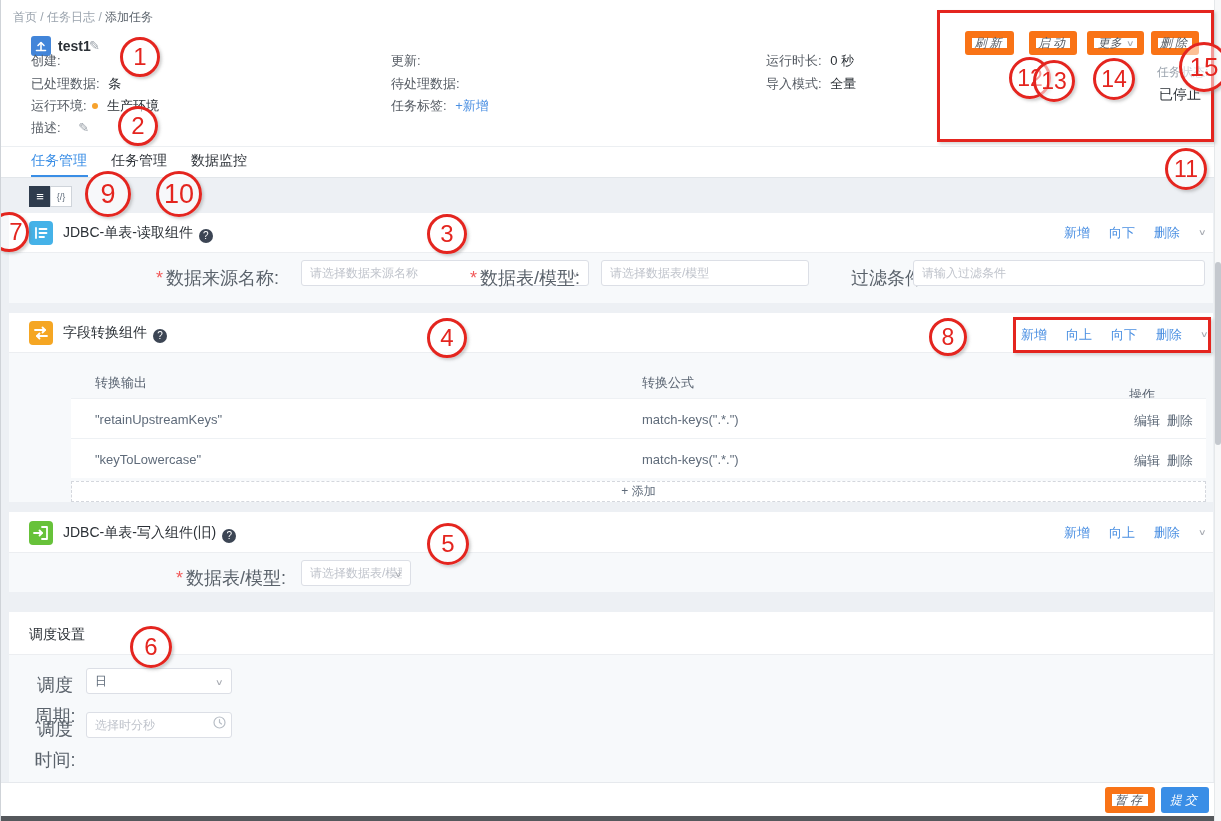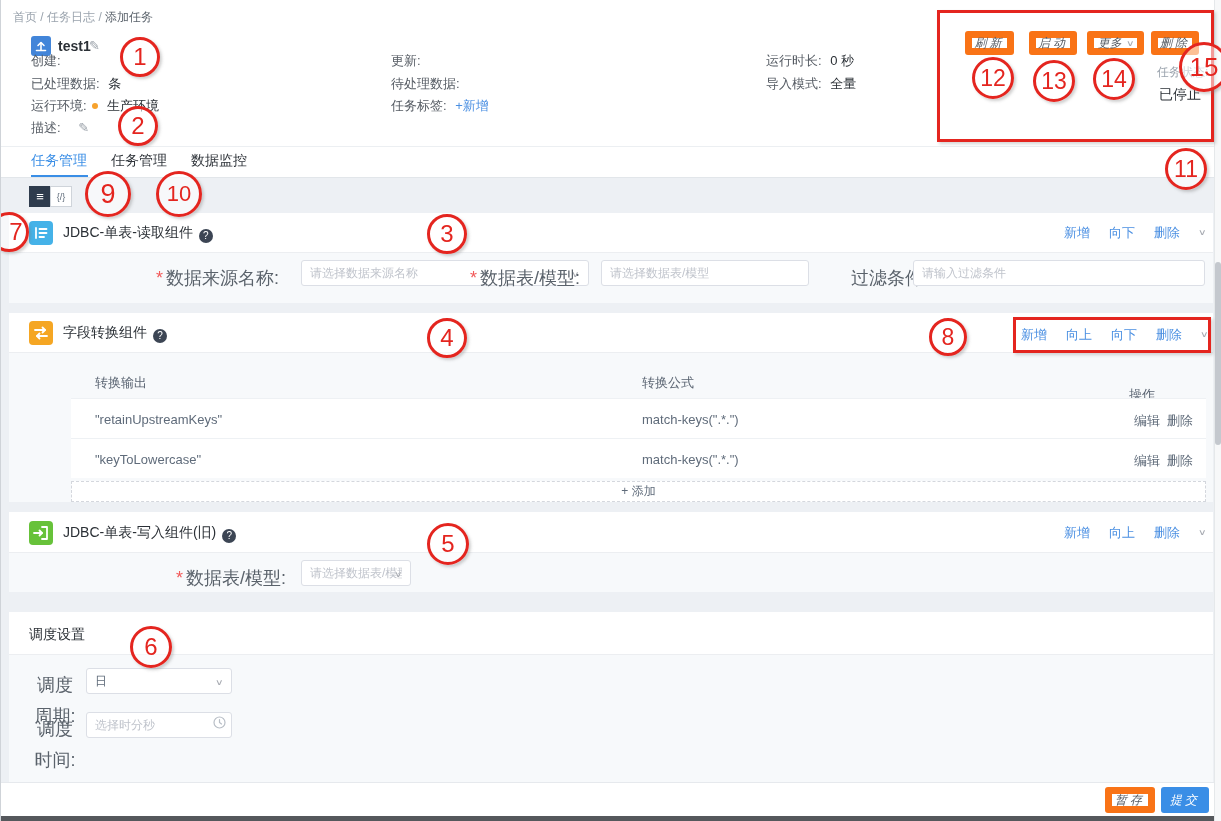--- a/index.html
+++ b/index.html
@@ -290,20 +290,20 @@
 
   <div class="ann" style="left:119px;top:37px;width:40px;height:40px;font-size:24px;">1</div>
   <div class="ann" style="left:117px;top:106px;width:40px;height:40px;font-size:24px;">2</div>
   <div class="ann" style="left:426px;top:214px;width:40px;height:40px;font-size:24px;">3</div>
   <div class="ann" style="left:426px;top:318px;width:40px;height:40px;font-size:24px;">4</div>
   <div class="ann" style="left:426px;top:523px;width:42px;height:42px;font-size:24px;">5</div>
   <div class="ann" style="left:129px;top:626px;width:42px;height:42px;font-size:24px;">6</div>
   <div class="ann" style="left:-12px;top:212px;width:40px;height:40px;font-size:24px;padding-left:14px;">7</div>
   <div class="ann" style="left:928px;top:318px;width:38px;height:38px;font-size:23px;">8</div>
   <div class="ann" style="left:84px;top:171px;width:46px;height:46px;font-size:27px;">9</div>
-  <div class="ann" style="left:155px;top:171px;width:46px;height:46px;font-size:22px;">10</div>
+  <div class="ann" style="left:155px;top:171px;width:46px;height:46px;font-size:27px;">10</div>
   <div class="ann" style="left:1164px;top:148px;width:42px;height:42px;font-size:23px;">11</div>
-  <div class="ann" style="left:971px;top:57px;width:42px;height:42px;font-size:23px;">12</div>
+  <div class="ann" style="left:1008px;top:57px;width:42px;height:42px;font-size:23px;">12</div>
   <div class="ann" style="left:1032px;top:60px;width:42px;height:42px;font-size:23px;">13</div>
   <div class="ann" style="left:1092px;top:58px;width:42px;height:42px;font-size:23px;">14</div>
   <div class="ann" style="left:1178px;top:42px;width:50px;height:50px;font-size:26px;">15</div>
 
 </div>
 
 </body></html>

